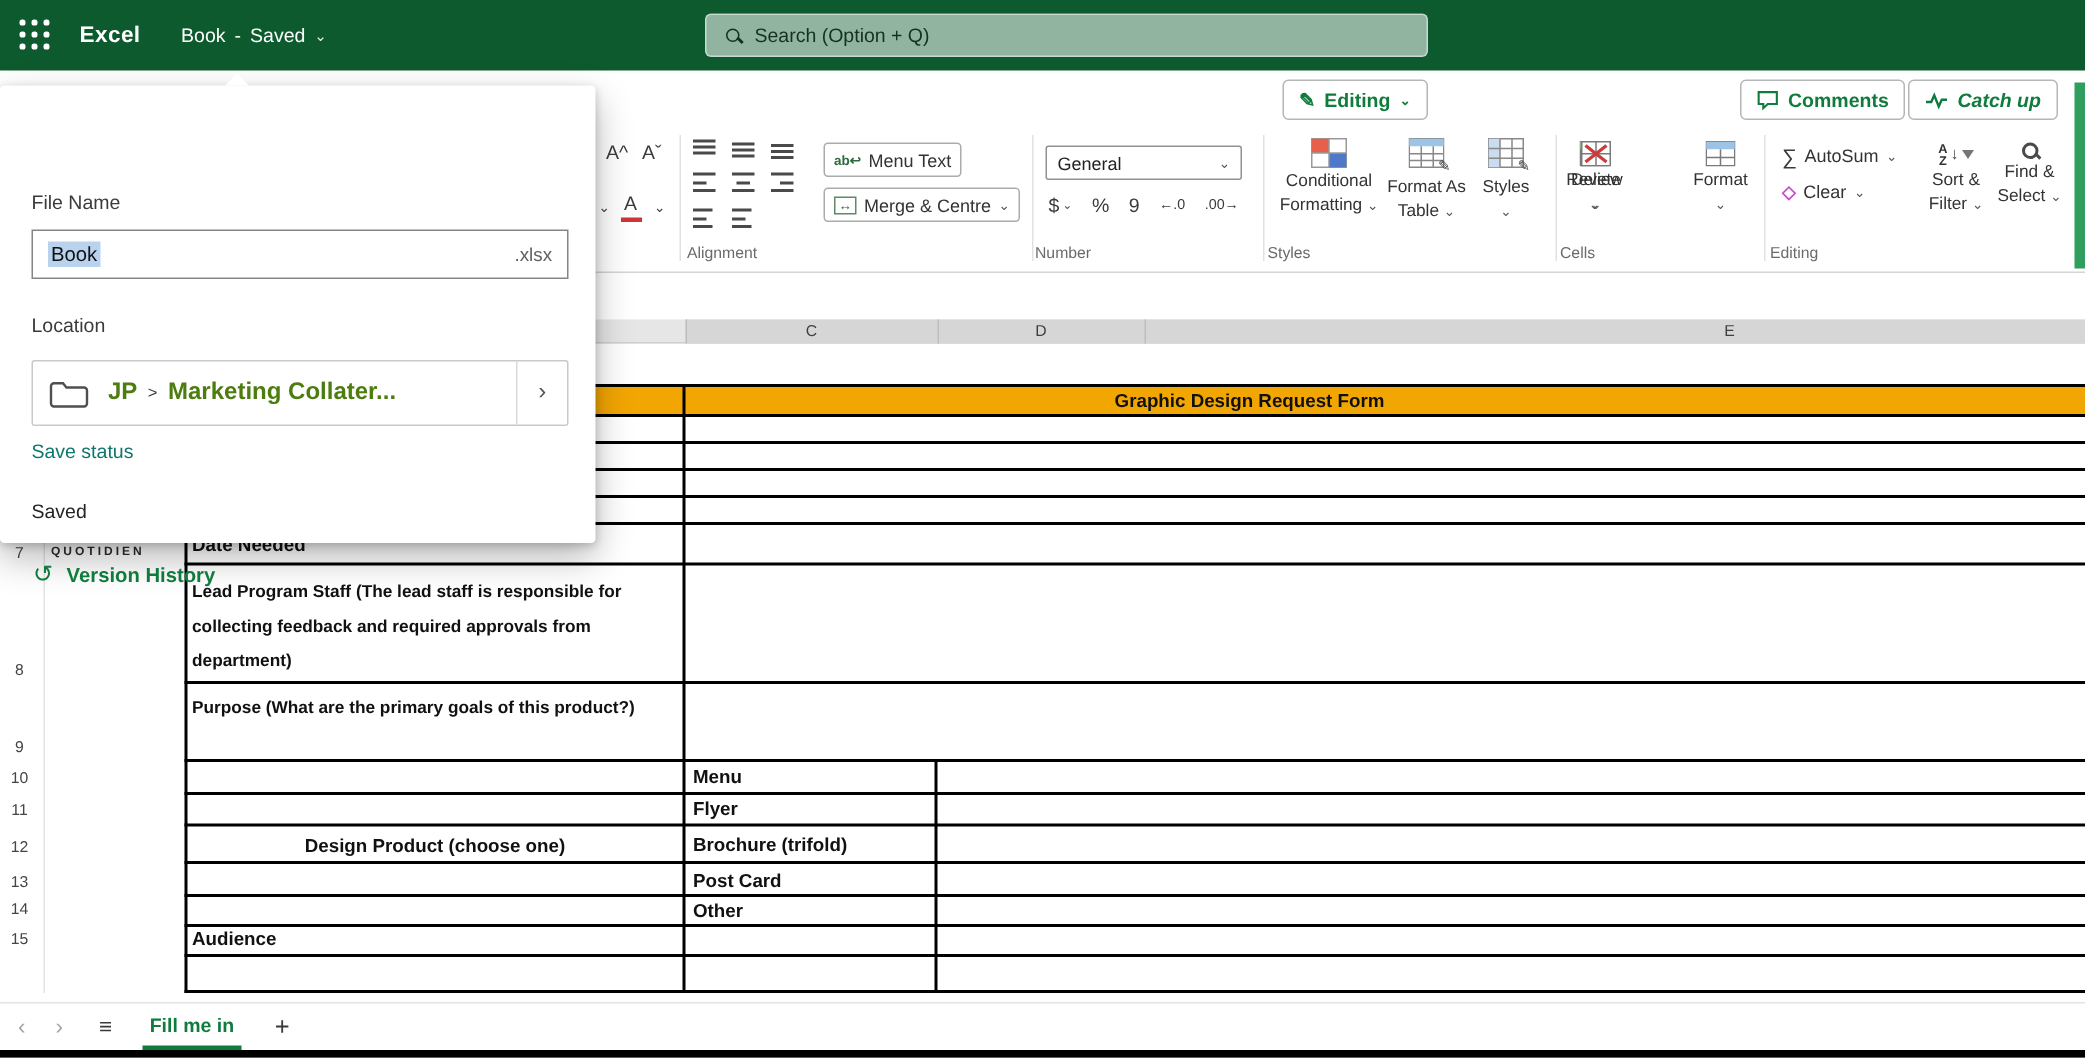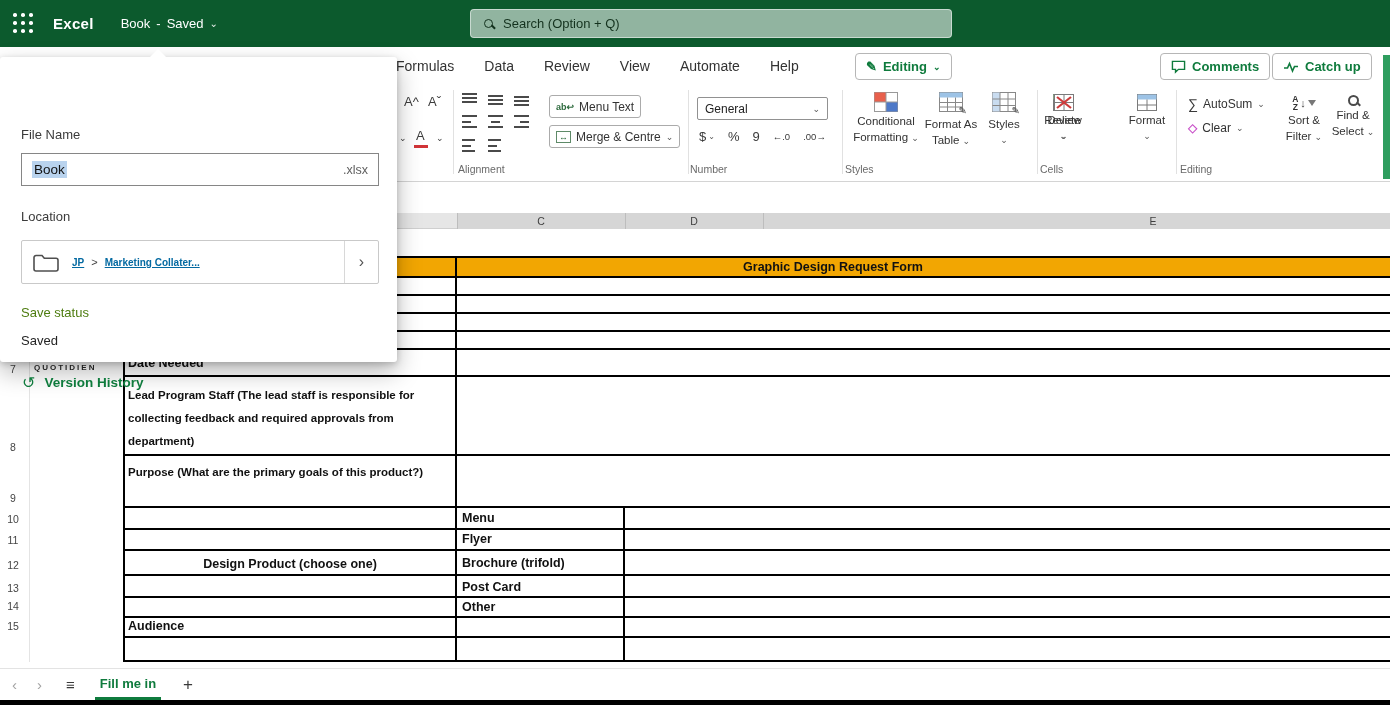--- a/index.html
+++ b/index.html
@@ -120,21 +120,21 @@
   .popup::before{content:"";position:absolute;top:-8px;left:150px;border-left:8px solid transparent;
                  border-right:8px solid transparent;border-bottom:8px solid #fff;}
   .fp-label{position:absolute;left:21px;font-size:13px;color:#3b3b3b;}
   .fn-input{position:absolute;left:21px;top:96px;width:358px;height:33px;border:1px solid #868686;
             display:flex;align-items:center;padding:0 10px;font-size:13.5px;cursor:text;background:#fff;}
   .fn-val{background:#b9d3ee;padding:1px 2px;color:#111;}
   .fn-ext{margin-left:auto;color:#5f5f5f;font-size:12.5px;}
   .loc-box{position:absolute;left:21px;top:183px;width:358px;height:44px;border:1px solid #c9c9c9;
            border-radius:2px;display:flex;align-items:center;background:#fff;}
   .folder{margin-left:10px;display:flex;}
-  .bc{font-size:10px;color:#0369a1;font-weight:bold;text-decoration:underline;cursor:pointer;}
+  .bc{font-size:16px;color:#4d7c0f;font-weight:bold;cursor:pointer;}
   .bc-sep{margin:0 7px;color:#444;font-size:11px;}
   .loc-chev{margin-left:auto;width:34px;height:100%;border-left:1px solid #d8d8d8;display:flex;
             align-items:center;justify-content:center;color:#555;font-size:16px;cursor:pointer;}
   .vh{position:absolute;left:22px;top:316px;display:flex;align-items:center;gap:9px;color:#0f7b3d;
       font-weight:bold;font-size:13.5px;cursor:pointer;}
   .vh-icon{font-size:16px;font-weight:normal;}
 </style>
 </head>
 <body>
 
@@ -158,41 +158,33 @@
       <span>-</span>
       <span>Saved</span>
       <span class="chev">⌄</span>
     </div>
     <div class="search">
       <span class="mag"></span>
       <span>Search (Option + Q)</span>
     </div>
   </header>
 
-  <nav class="tabs">
-    <span>Formulas</span>
-    <span>Data</span>
-    <span>Review</span>
-    <span>View</span>
-    <span>Automate</span>
-    <span>Help</span>
-  </nav>
 
   <div class="pill" style="left:855px;top:53px;">
     <span>✎</span>
     <span>Editing</span>
     <span class="chev">⌄</span>
   </div>
   <div class="pill" style="left:1160px;top:53px;">
     <svg width="15" height="14" viewBox="0 0 16 15">
       <path d="M1.5 1.5h13v8.5H8l-3.2 3v-3H1.5z" fill="none" stroke="#0f7b3d" stroke-width="1.5"></path>
     </svg>
     <span>Comments</span>
   </div>
-  <div class="pill" style="left:1272px;top:53px;">
+  <div class="pill" style="left:1272px;top:53px;font-style:italic;">
     <svg width="16" height="12" viewBox="0 0 16 12">
       <polyline points="1,7 4.5,7 6.5,2.5 9.5,10 11.5,5.5 15,5.5" fill="none" stroke="#0f7b3d" stroke-width="1.6"></polyline>
     </svg>
     <span>Catch up</span>
   </div>
 
   <span class="fontbtn" style="left:404px;top:94px;">A^</span>
   <span class="fontbtn" style="left:428px;top:94px;">Aˇ</span>
   <span class="fontbtn" style="left:399px;top:133px;font-size:9px;">⌄</span>
   <span class="fontbtn" style="left:416px;top:128px;">A</span>
@@ -463,21 +455,21 @@
       <span class="folder">
         <svg width="28" height="21" viewBox="0 0 28 21">
           <path d="M2 5.5 a2 2 0 0 1 2-2 h6 l2.3 2.8 H24 a2 2 0 0 1 2 2 V17 a2 2 0 0 1 -2 2 H4 a2 2 0 0 1 -2-2 z" fill="#fff" stroke="#4f4f4f" stroke-width="1.6"></path>
         </svg>
       </span>
       <span class="bc" style="margin-left:12px;">JP</span>
       <span class="bc-sep">&gt;</span>
       <span class="bc">Marketing Collater...</span>
       <span class="loc-chev">›</span>
     </div>
-    <div class="fp-label" style="top:248px;color:#4d7c0f;">Save status</div>
+    <div class="fp-label" style="top:236px;color:#0f766e;">Save status</div>
     <div class="fp-label" style="top:276px;color:#242424;">Saved</div>
     <div class="vh">
       <span class="vh-icon">↺</span>
       <span>Version History</span>
     </div>
   </div>
 
 </div>
 
 </body></html>

